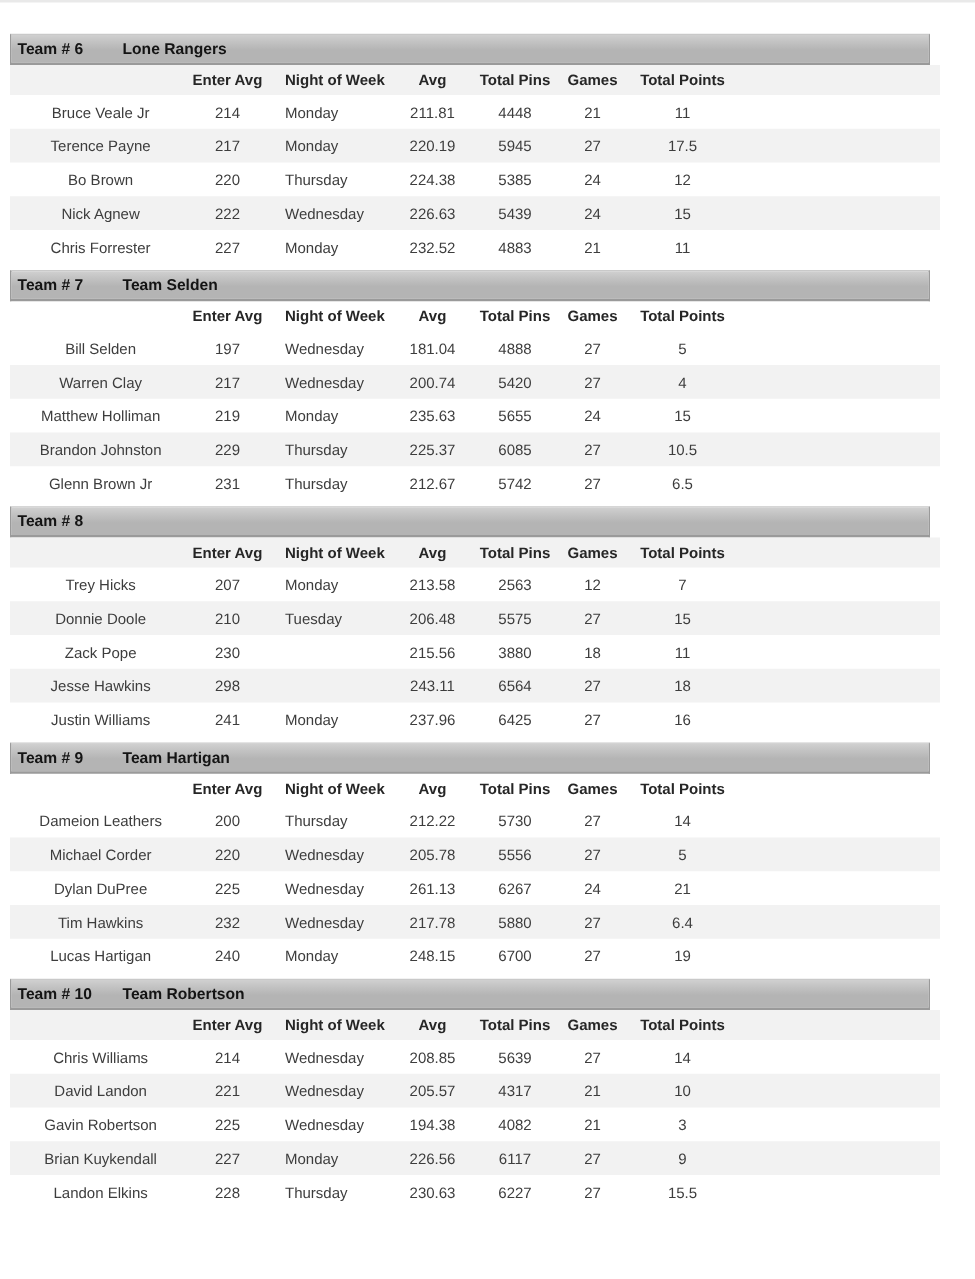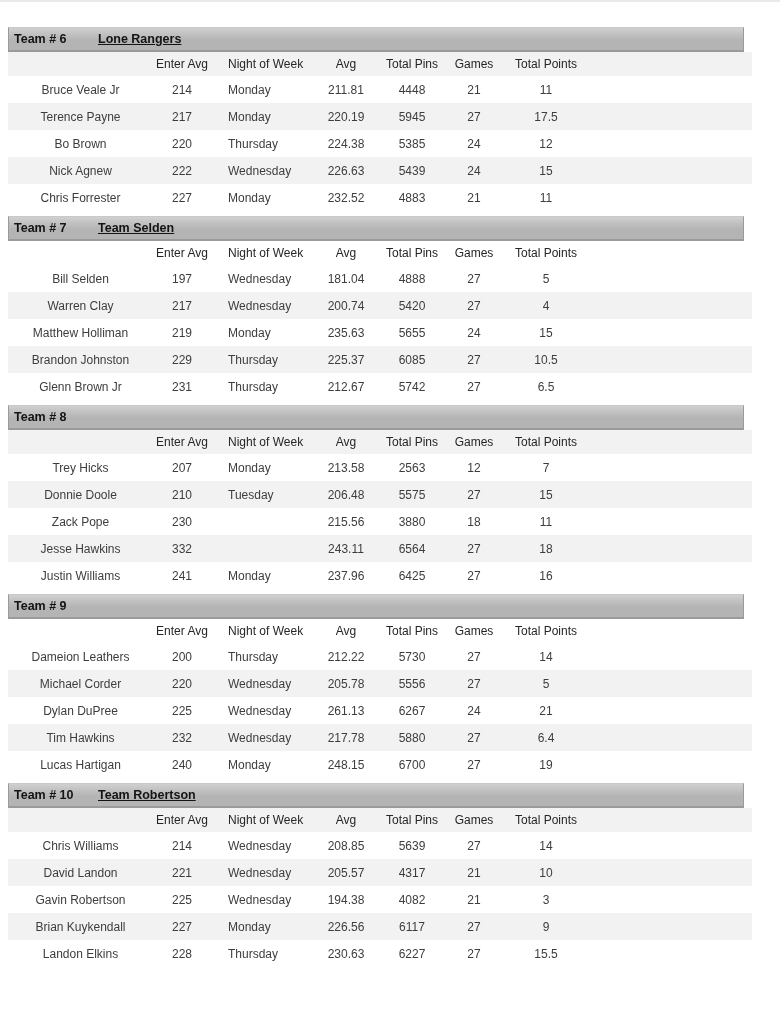--- a/index.html
+++ b/index.html
@@ -14,29 +14,29 @@
   .team-bar{
     box-sizing:border-box;width:736px;height:25px;
     background:linear-gradient(180deg,var(--bar-top,#d0d0d0) 0%,#c4c4c4 22%,var(--bar-fill,#b4b4b4) 55%,var(--bar-fill,#b4b4b4) 100%);
     border:1px solid var(--bar-border,#9a9a9a);
     border-top-color:#c9c9c9;
     border-bottom-width:2px;
     display:flex;align-items:center;
     font-size:12.5px;font-weight:bold;color:#141414;
   }
   .team-bar .team-number{width:84px;padding-left:5px;flex:0 0 auto;}
-  .team-bar .team-name{flex:1 1 auto;text-decoration:underline;}
+  .team-bar .team-name{flex:1 1 auto;}
   .grid-row{
     box-sizing:border-box;width:744px;
     display:grid;
     grid-template-columns:140px 68px 94px 72px 60px 64px 80px 1fr;
     align-items:center;
     font-size:12px;color:var(--text,#3d3d3d);
   }
-  .header-row{height:24px;font-weight:normal;color:var(--header-text,#262626);}
+  .header-row{height:24px;font-weight:bold;color:var(--header-text,#262626);}
   .data-row{height:27px;}
   .shaded{background:var(--row-shaded,#f2f2f2);}
   .cell{white-space:nowrap;overflow:hidden;}
   .c-name{text-align:center;padding-left:5px;}
   .c-enter{text-align:center;}
   .c-night{text-align:left;padding-left:12px;}
   .c-avg,.c-pins,.c-games,.c-points{text-align:center;}
 </style>
 </head>
 <body>
@@ -222,21 +222,21 @@
           <span class="cell c-enter">230</span>
           <span class="cell c-night"></span>
           <span class="cell c-avg">215.56</span>
           <span class="cell c-pins">3880</span>
           <span class="cell c-games">18</span>
           <span class="cell c-points">11</span>
           <span class="cell "></span>
         </div>
         <div class="grid-row data-row shaded">
           <span class="cell c-name">Jesse Hawkins</span>
-          <span class="cell c-enter">332</span>
+          <span class="cell c-enter">298</span>
           <span class="cell c-night"></span>
           <span class="cell c-avg">243.11</span>
           <span class="cell c-pins">6564</span>
           <span class="cell c-games">27</span>
           <span class="cell c-points">18</span>
           <span class="cell "></span>
         </div>
         <div class="grid-row data-row">
           <span class="cell c-name">Justin Williams</span>
           <span class="cell c-enter">241</span>
@@ -246,20 +246,21 @@
           <span class="cell c-games">27</span>
           <span class="cell c-points">16</span>
           <span class="cell "></span>
         </div>
       </div>
   </div>
 
   <div class="team-section">
     <div class="team-bar">
       <span class="team-number">Team # 9</span>
+      <span class="team-name">Team Hartigan</span>
     </div>
     <div class="grid-row header-row">
         <span class="cell c-name"></span>
         <span class="cell c-enter">Enter Avg</span>
         <span class="cell c-night">Night of Week</span>
         <span class="cell c-avg">Avg</span>
         <span class="cell c-pins">Total Pins</span>
         <span class="cell c-games">Games</span>
         <span class="cell c-points">Total Points</span>
         <span class="cell "></span>

